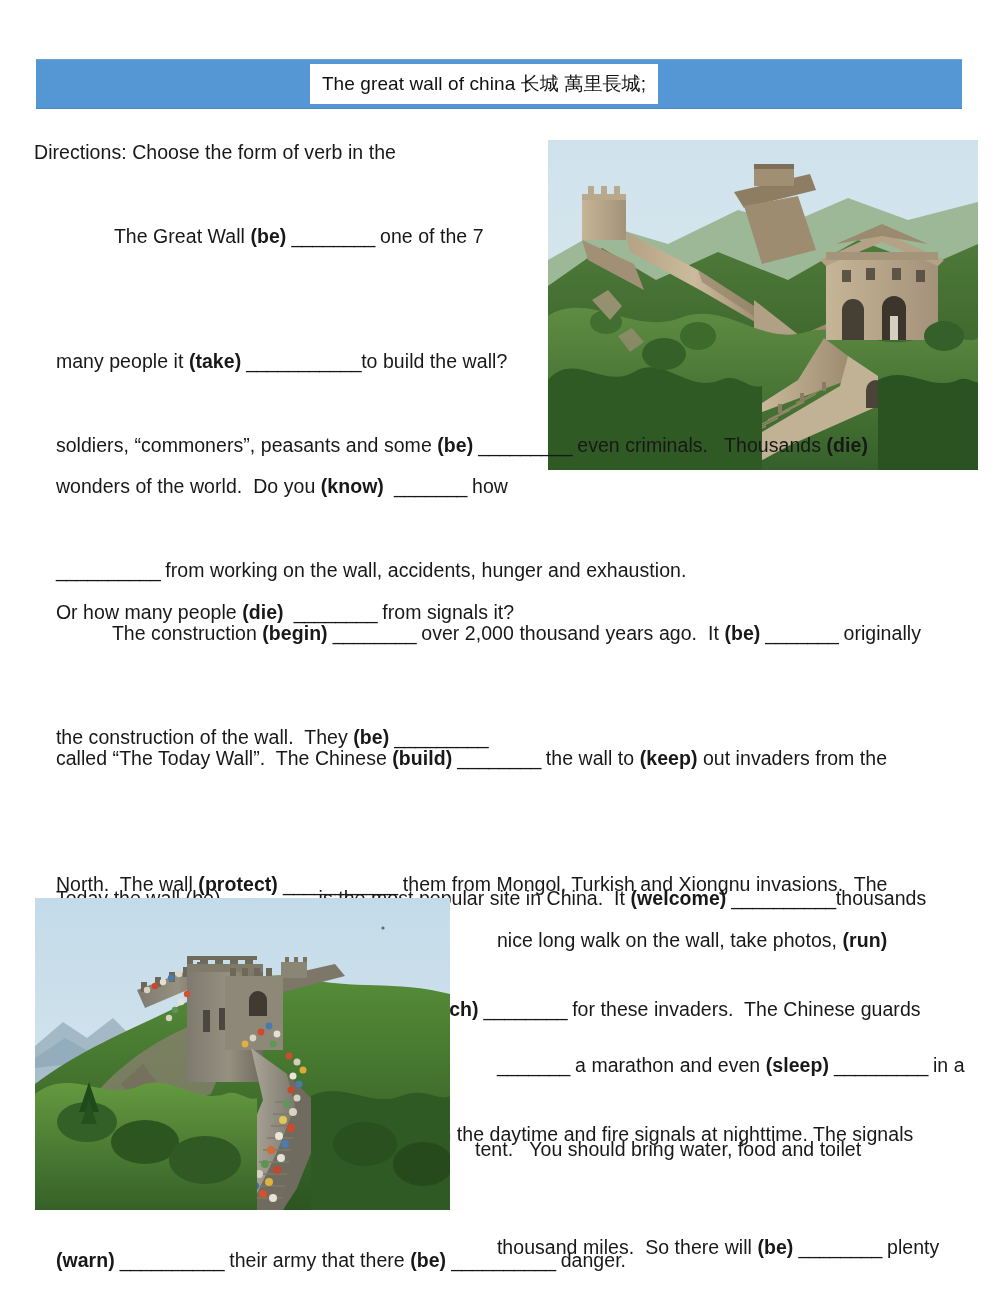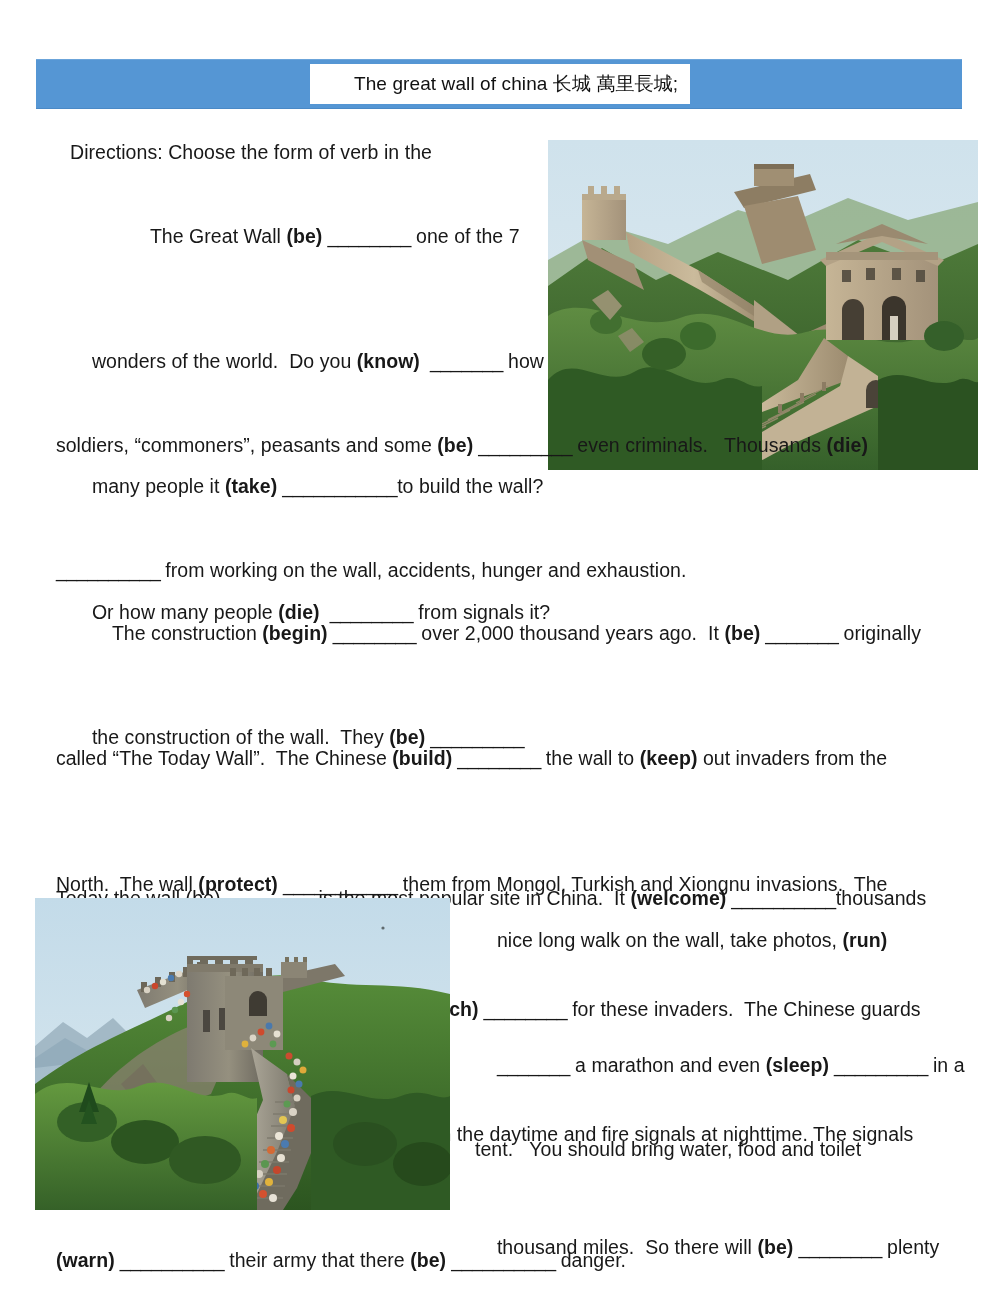--- a/index.html
+++ b/index.html
@@ -23,28 +23,27 @@
     top: 59px;
     width: 926px;
     height: 50px;
     background: #5596d4;
     box-shadow: inset 0 1px 0 #6ba4da, inset 0 -1px 0 #4a89c6;
   }
   .title-box {
     position: absolute;
     left: 274px;
     top: 5px;
-    width: 380px;
+    width: 348px;
     height: 40px;
     background: #ffffff;
     display: flex;
     align-items: center;
-    justify-content: flex-start;
+    justify-content: center;
     box-sizing: border-box;
-    padding-left: 44px;
   }
   .title-text {
     font-size: 19px;
     color: #111111;
     white-space: nowrap;
     letter-spacing: 0.1px;
   }
   .ln {
     font-size: 19.5px;
     line-height: 41.8px;
@@ -58,21 +57,20 @@
 
   
   .blank { letter-spacing: -0.4px; }
 
   
   .col-left {
     position: absolute;
     left: 34px;
     top: 132px;
     width: 505px;
-    margin-left: 36px;
   }
   .full-block {
     position: absolute;
     left: 34px;
     width: 932px;
   }
   .col-right-lower {
     position: absolute;
     left: 475px;
     top: 878px;
@@ -207,24 +205,24 @@
     <path d="M70 196 l14 -8 l12 14 l-14 10 z" fill="#9d8f76" opacity="0.7"></path>
   </svg>
 </div>
 
 <div class="col-left">
   <div class="ln">Directions: Choose the form of verb in the</div>
   <div class="ln">
     <span class="indent"></span><span>The Great Wall </span><b>(be)</b><span class="blank"> ________ </span><span>one of the 7</span>
   </div>
   <div class="ln">
+    <span>many people it </span><b>(take)</b><span class="blank"> ___________</span><span>to build the wall?</span>
+  </div>
+  <div class="ln">
     <span>wonders of the world.  Do you </span><b>(know)</b><span class="blank">  _______ </span><span>how</span>
-  </div>
-  <div class="ln">
-    <span>many people it </span><b>(take)</b><span class="blank"> ___________</span><span>to build the wall?</span>
   </div>
   <div class="ln">
     <span>Or how many people </span><b>(die)</b><span class="blank">  ________ </span><span>from signals it?</span>
   </div>
   <div class="ln">
     <span>the construction of the wall.  They </span><b>(be)</b><span class="blank"> _________</span>
   </div>
 </div>
 
 <div class="full-block" style="top: 383px;">

